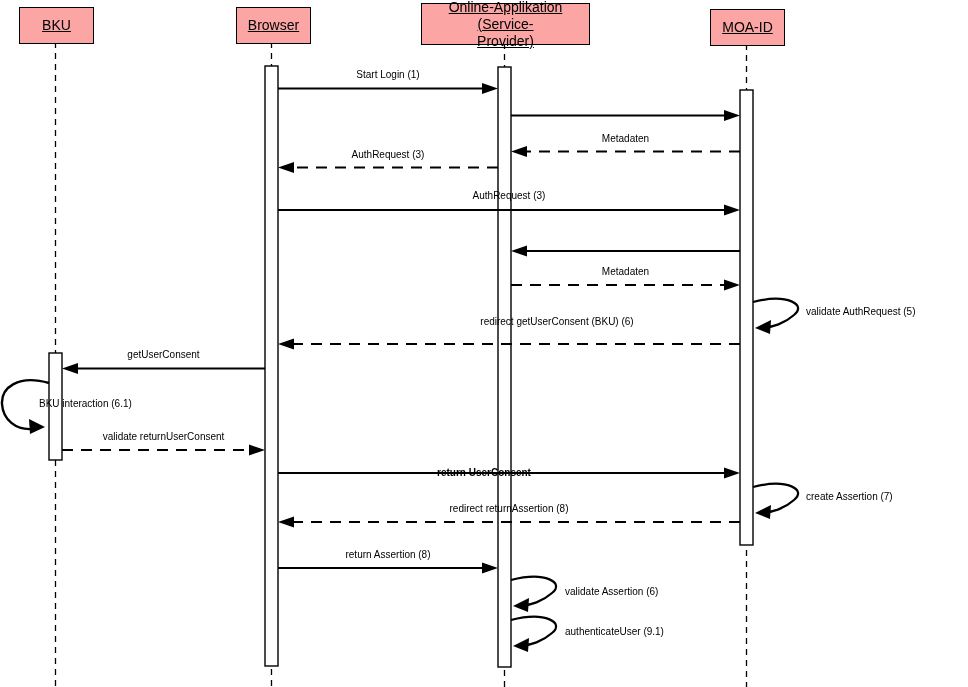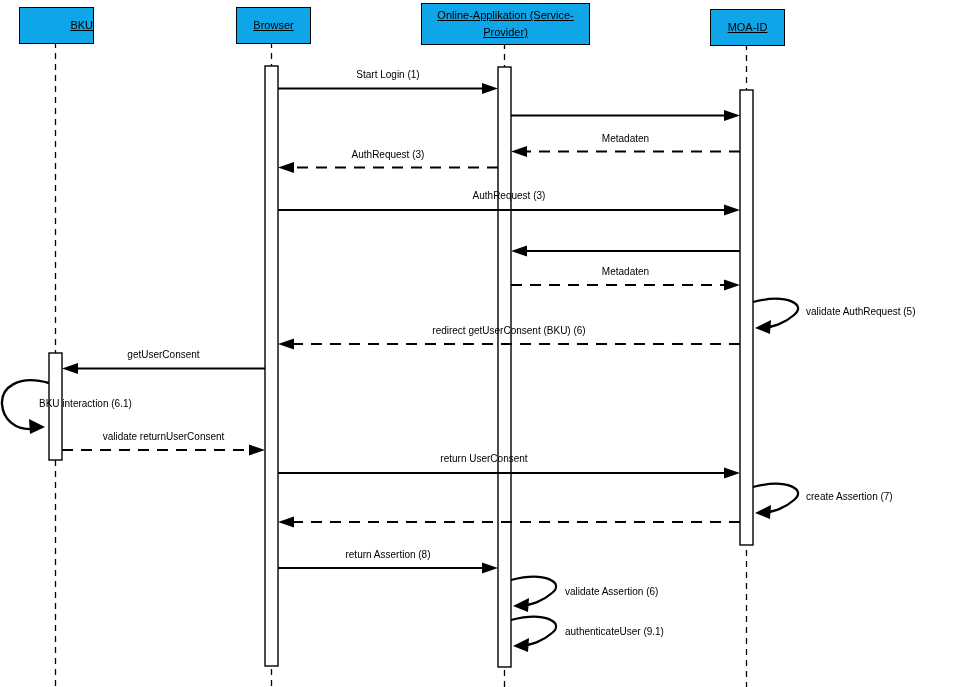--- a/index.html
+++ b/index.html
@@ -2,23 +2,23 @@
 <html><head>
 <meta charset="utf-8">
 <style>
   html,body{margin:0;padding:0;background:#fff;}
   #stage{
     position:relative;width:968px;height:687px;background:#ffffff;
     font-family:"Liberation Sans",sans-serif;color:#000;overflow:hidden;
   }
   #wires{position:absolute;left:0;top:0;}
   .actor-box{
-    position:absolute;border:1.5px solid #000;background:#0ea5e9;
+    position:absolute;border:1.5px solid #000;background:#fca5a5;
     display:flex;align-items:center;justify-content:center;text-align:center;
-    font-size:11px;line-height:17px;
+    font-size:14px;line-height:17px;
   }
   .actor-box .u{text-decoration:underline;display:block;}
   .msg-label{
     position:absolute;font-size:10px;line-height:16px;white-space:nowrap;
   }
   .msg-label.c{text-align:center;}
 </style>
 </head>
 <body>
 
@@ -120,43 +120,44 @@
       <path d="M 511 580 C 546 571, 565 583, 552 593 C 543 601, 530 606, 521 605" fill="none" stroke="#000" stroke-width="2.2"></path>
       <polygon points="513,606 529,598 528,612" fill="#000"></polygon>
     </g>
 
     <g>
       <path d="M 511 620 C 546 611, 565 623, 552 633 C 543 641, 530 646, 521 645" fill="none" stroke="#000" stroke-width="2.2"></path>
       <polygon points="513,646 529,638 528,652" fill="#000"></polygon>
     </g>
   </svg>
 
-  <div class="actor-box" style="left:19px;top:7px;width:73px;height:35px;justify-content:flex-end;">
+  <div class="actor-box" style="left:19px;top:7px;width:73px;height:35px;">
     <span class="u">BKU</span>
   </div>
   <div class="actor-box" style="left:236px;top:7px;width:73px;height:35px;justify-content:center;">
     <span class="u">Browser</span>
   </div>
   <div class="actor-box" style="left:421px;top:3px;width:167px;height:40px;flex-direction:column;">
     <span class="u">Online-Applikation (Service-</span>
     <span class="u">Provider)</span>
   </div>
   <div class="actor-box" style="left:710px;top:9px;width:73px;height:35px;">
     <span class="u">MOA-ID</span>
   </div>
 
   <div class="msg-label c" style="left:278px;top:67px;width:220px;">Start Login (1)</div>
   <div class="msg-label c" style="left:511px;top:131px;width:229px;">Metadaten</div>
   <div class="msg-label c" style="left:278px;top:147px;width:220px;">AuthRequest (3)</div>
   <div class="msg-label c" style="left:278px;top:188px;width:462px;">AuthRequest (3)</div>
   <div class="msg-label c" style="left:511px;top:264px;width:229px;">Metadaten</div>
   <div class="msg-label" style="left:806px;top:304px;">validate AuthRequest (5)</div>
-  <div class="msg-label c" style="left:278px;top:323px;width:462px;">redirect getUserConsent (BKU) (6)</div>
+  <div class="msg-label c" style="left:278px;top:314px;width:462px;padding-left:48px;">redirect getUserConsent (BKU) (6)</div>
   <div class="msg-label c" style="left:62px;top:347px;width:203px;">getUserConsent</div>
   <div class="msg-label" style="left:3px;top:396px;padding-left:36px;">BKU interaction (6.1)</div>
   <div class="msg-label c" style="left:62px;top:429px;width:203px;">validate returnUserConsent</div>
-  <div class="msg-label c" style="left:278px;top:451px;width:412px;">return UserConsent</div>
+  <div class="msg-label c" style="left:278px;top:465px;width:412px;font-weight:bold;">return UserConsent</div>
   <div class="msg-label" style="left:806px;top:489px;">create Assertion (7)</div>
+  <div class="msg-label c" style="left:278px;top:501px;width:462px;">redirect returnAssertion (8)</div>
   <div class="msg-label c" style="left:278px;top:547px;width:220px;">return Assertion (8)</div>
   <div class="msg-label" style="left:565px;top:584px;">validate Assertion (6)</div>
   <div class="msg-label" style="left:565px;top:624px;">authenticateUser (9.1)</div>
 
 </div>
 
 </body></html>

